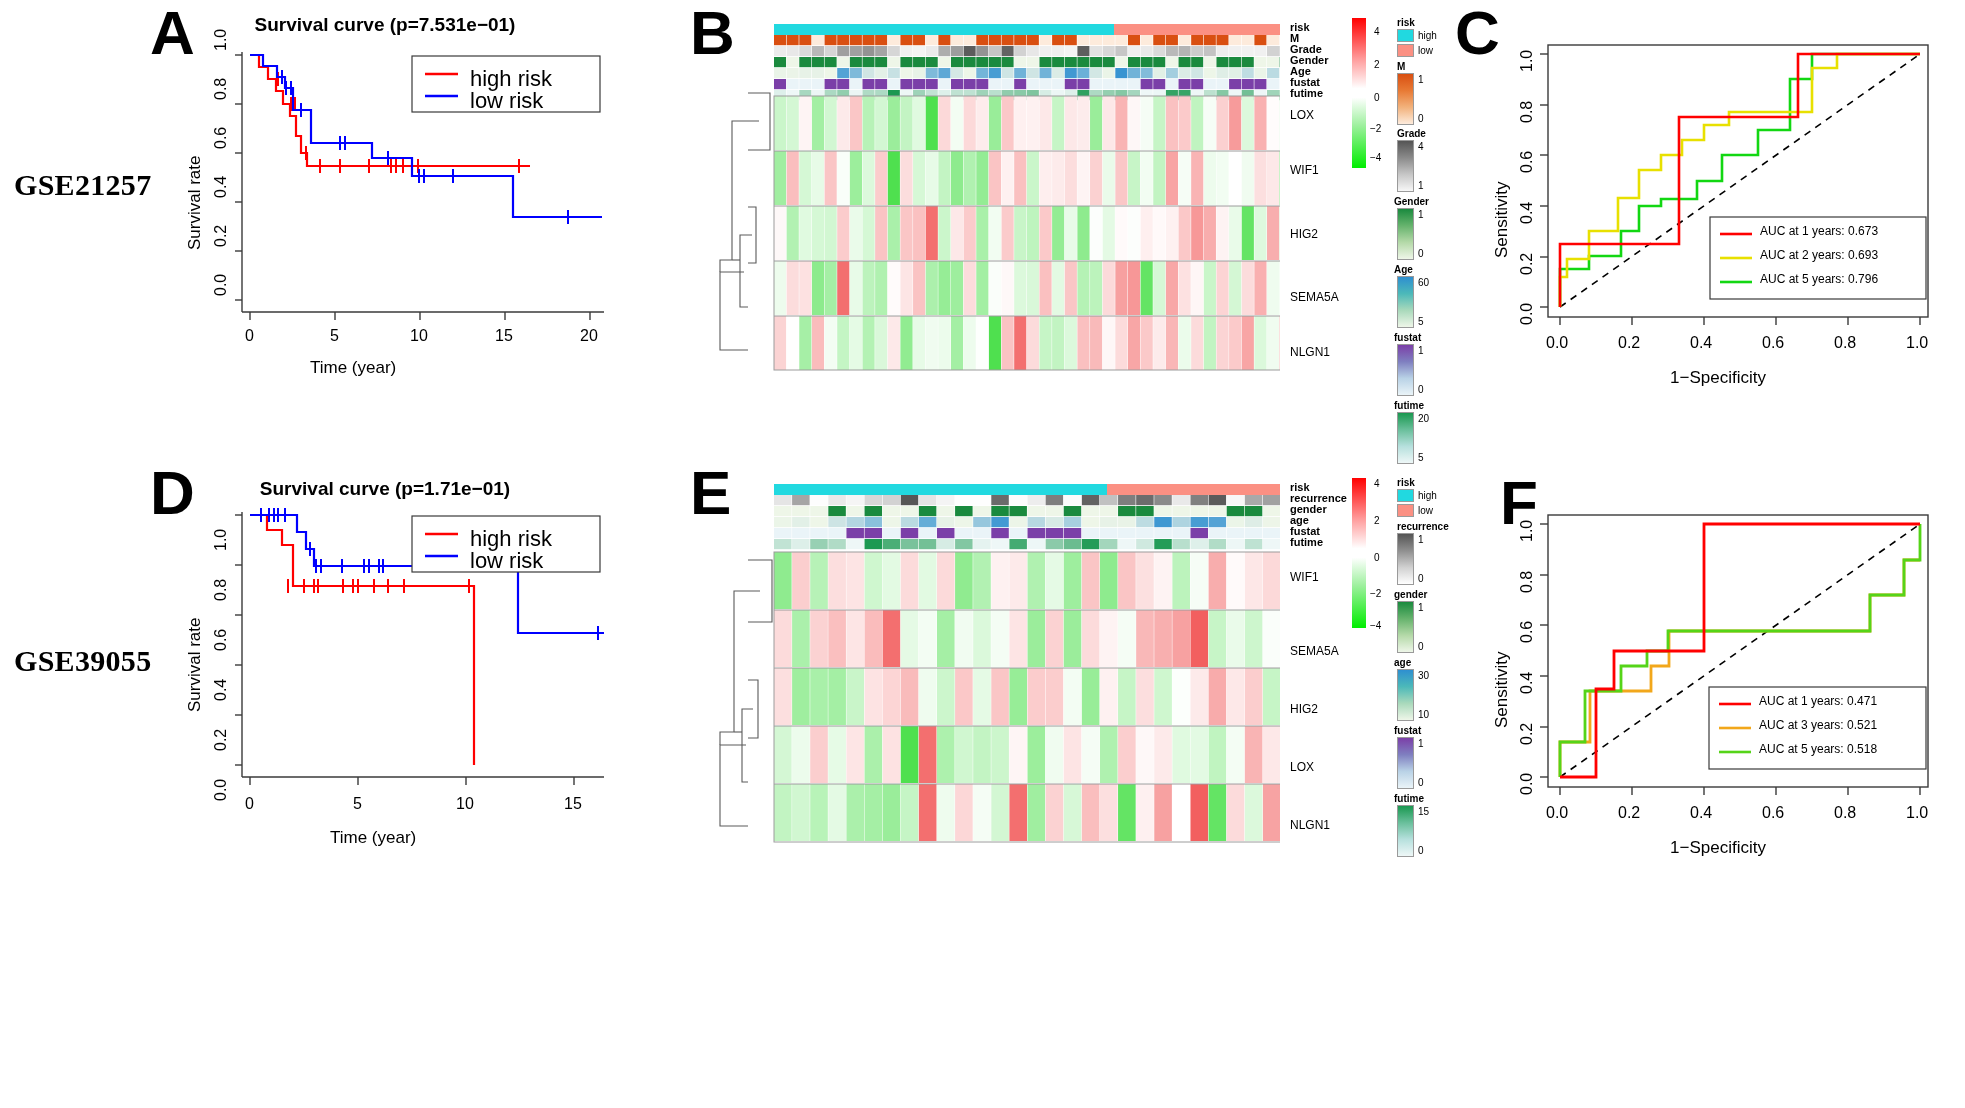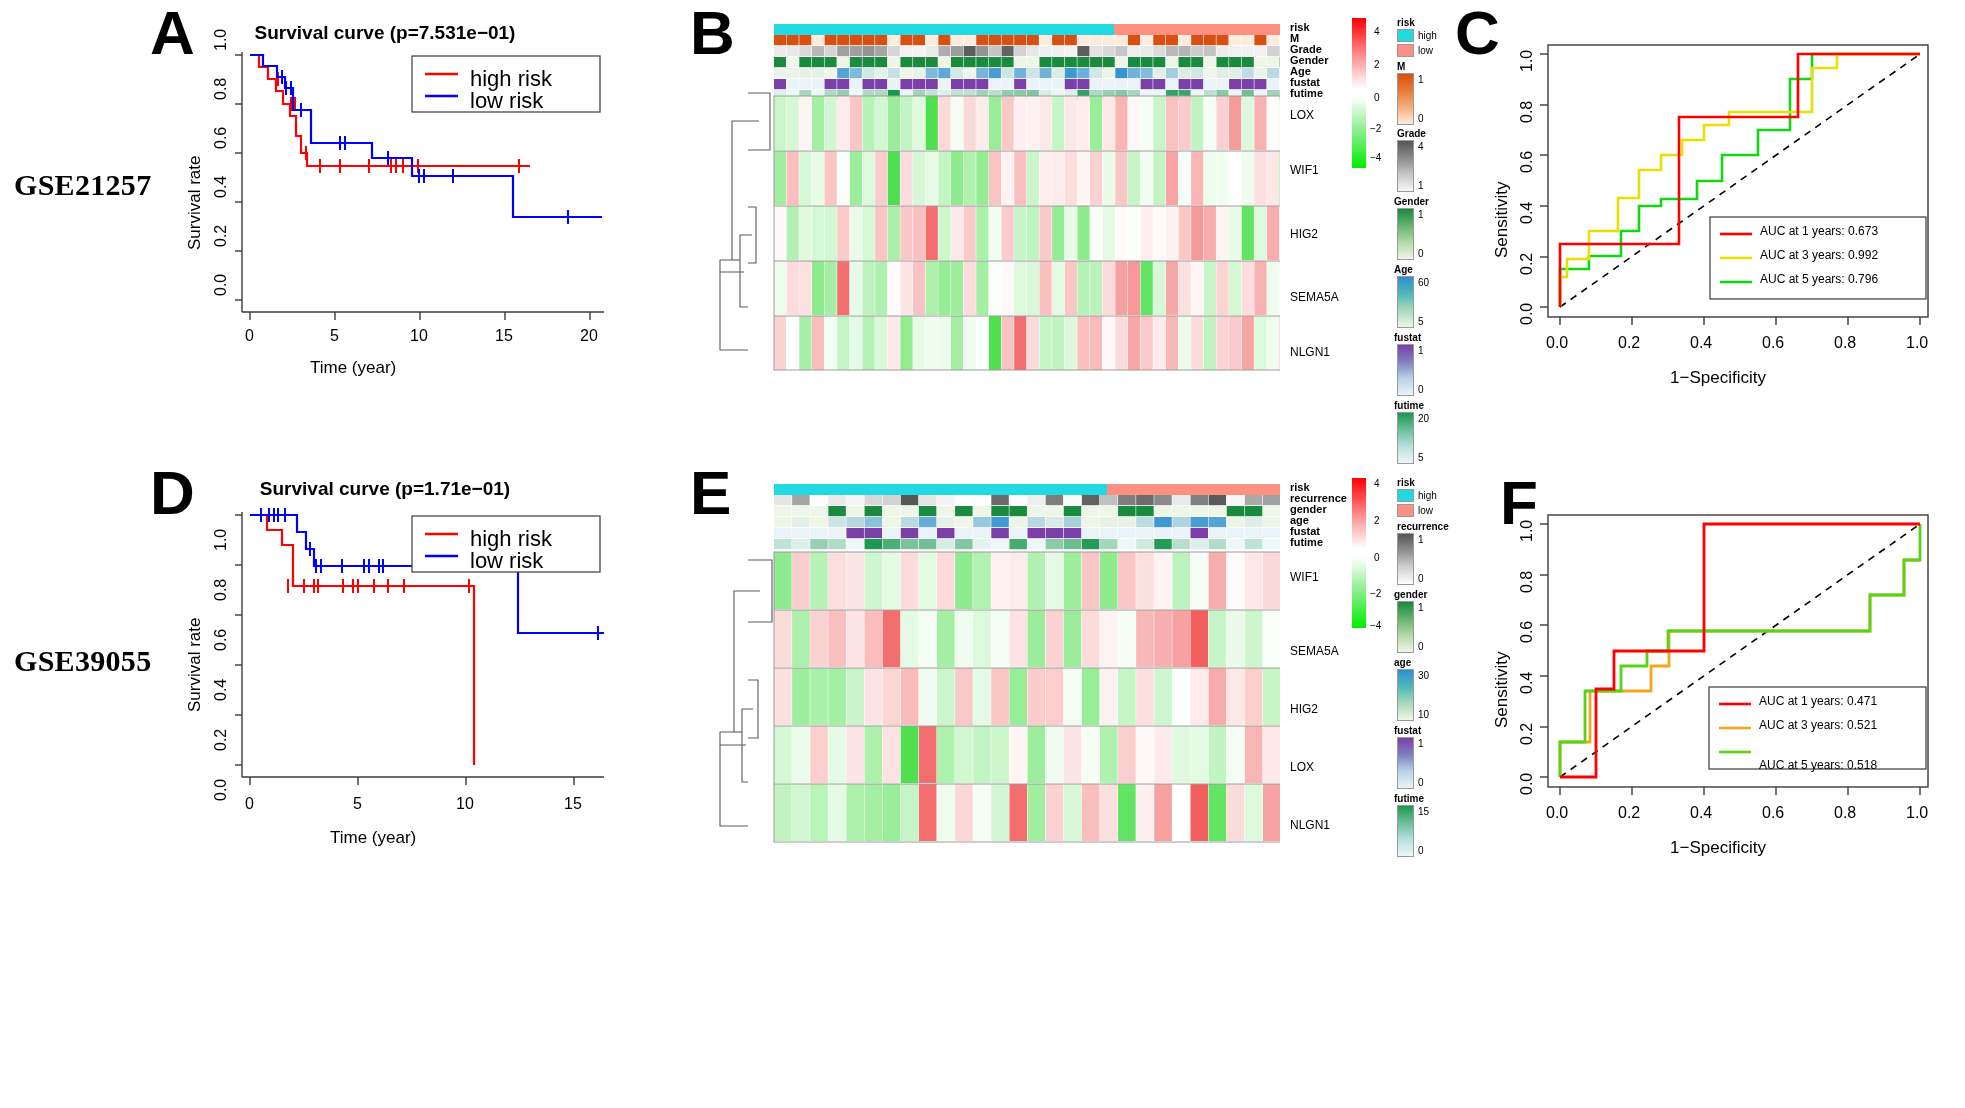--- a/index.html
+++ b/index.html
@@ -24,21 +24,21 @@
 </style>
 </head>
 <body>
 
 <div class="fig">
 
   <div class="row-label" style="left:14px;top:168px;">GSE21257</div>
   <div class="row-label" style="left:14px;top:644px;">GSE39055</div>
 
   <div class="panel-letter" style="left:150px;top:2px;">A</div>
-  <div class="km-title" style="left:200px;top:14px;width:370px;margin-top:8px;">Survival curve (p=7.531e−01)</div>
+  <div class="km-title" style="left:200px;top:14px;width:370px;">Survival curve (p=7.531e−01)</div>
 
   <svg style="position:absolute;left:180px;top:40px;" width="430" height="330" viewBox="0 0 430 330">
 
     <g stroke="#3a3a3a" stroke-width="1.4" fill="none">
       <line x1="62" y1="12" x2="62" y2="272"></line>
       <line x1="62" y1="272" x2="424" y2="272"></line>
 
       <line x1="62" y1="260" x2="55" y2="260"></line>
       <line x1="62" y1="211" x2="55" y2="211"></line>
       <line x1="62" y1="162" x2="55" y2="162"></line>
@@ -835,21 +835,21 @@
     <polyline fill="none" stroke="#e8e000" stroke-width="2.6" points="80,272 80,242 87,242 87,224 109,224 109,196 138,196 138,163 159,163 159,135 181,135 181,120 202,120 202,105 224,105 224,90 249,90 249,77 332,77 332,33 357,33 357,19 440,19"></polyline>
 
     <polyline fill="none" stroke="#ff0000" stroke-width="2.6" points="80,272 80,209 98,209 98,209 199,209 199,82 307,82 318,82 318,19 440,19"></polyline>
 
     <rect x="230" y="182" width="216" height="82" fill="#ffffff" stroke="#3a3a3a" stroke-width="1.2"></rect>
     <line x1="240" y1="199" x2="272" y2="199" stroke="#ff0000" stroke-width="2.6"></line>
     <line x1="240" y1="223" x2="272" y2="223" stroke="#e8e000" stroke-width="2.6"></line>
     <line x1="240" y1="247" x2="272" y2="247" stroke="#12d712" stroke-width="2.6"></line>
   </svg>
   <div class="roc-lg-text" style="left:1760px;top:224px;">AUC at 1 years: 0.673</div>
-  <div class="roc-lg-text" style="left:1760px;top:248px;">AUC at 3 years: 0.992</div>
+  <div class="roc-lg-text" style="left:1760px;top:248px;">AUC at 2 years: 0.693</div>
   <div class="roc-lg-text" style="left:1760px;top:272px;">AUC at 5 years: 0.796</div>
 
   <div class="tick-lbl vert" style="left:1518px;top:325px;">0.0</div>
   <div class="tick-lbl vert" style="left:1518px;top:275px;">0.2</div>
   <div class="tick-lbl vert" style="left:1518px;top:224px;">0.4</div>
   <div class="tick-lbl vert" style="left:1518px;top:173px;">0.6</div>
   <div class="tick-lbl vert" style="left:1518px;top:123px;">0.8</div>
   <div class="tick-lbl vert" style="left:1518px;top:72px;">1.0</div>
 
   <div class="tick-lbl" style="left:1546px;top:334px;">0.0</div>
@@ -1426,21 +1426,21 @@
 
     <polyline fill="none" stroke="#ff0000" stroke-width="2.8" points="80,272 116,272 116,184 134,184 134,146 224,146 224,19 440,19"></polyline>
 
     <rect x="229" y="182" width="217" height="82" fill="#ffffff" stroke="#3a3a3a" stroke-width="1.2"></rect>
     <line x1="239" y1="199" x2="271" y2="199" stroke="#ff0000" stroke-width="2.6"></line>
     <line x1="239" y1="223" x2="271" y2="223" stroke="#f2a71b" stroke-width="2.6"></line>
     <line x1="239" y1="247" x2="271" y2="247" stroke="#55d418" stroke-width="2.6"></line>
   </svg>
   <div class="roc-lg-text" style="left:1759px;top:694px;">AUC at 1 years: 0.471</div>
   <div class="roc-lg-text" style="left:1759px;top:718px;">AUC at 3 years: 0.521</div>
-  <div class="roc-lg-text" style="left:1759px;top:742px;margin-top:16px;">AUC at 5 years: 0.518</div>
+  <div class="roc-lg-text" style="left:1759px;top:742px;">AUC at 5 years: 0.518</div>
 
   <div class="tick-lbl vert" style="left:1518px;top:795px;">0.0</div>
   <div class="tick-lbl vert" style="left:1518px;top:745px;">0.2</div>
   <div class="tick-lbl vert" style="left:1518px;top:694px;">0.4</div>
   <div class="tick-lbl vert" style="left:1518px;top:643px;">0.6</div>
   <div class="tick-lbl vert" style="left:1518px;top:593px;">0.8</div>
   <div class="tick-lbl vert" style="left:1518px;top:542px;">1.0</div>
 
   <div class="tick-lbl" style="left:1546px;top:804px;">0.0</div>
   <div class="tick-lbl" style="left:1618px;top:804px;">0.2</div>

